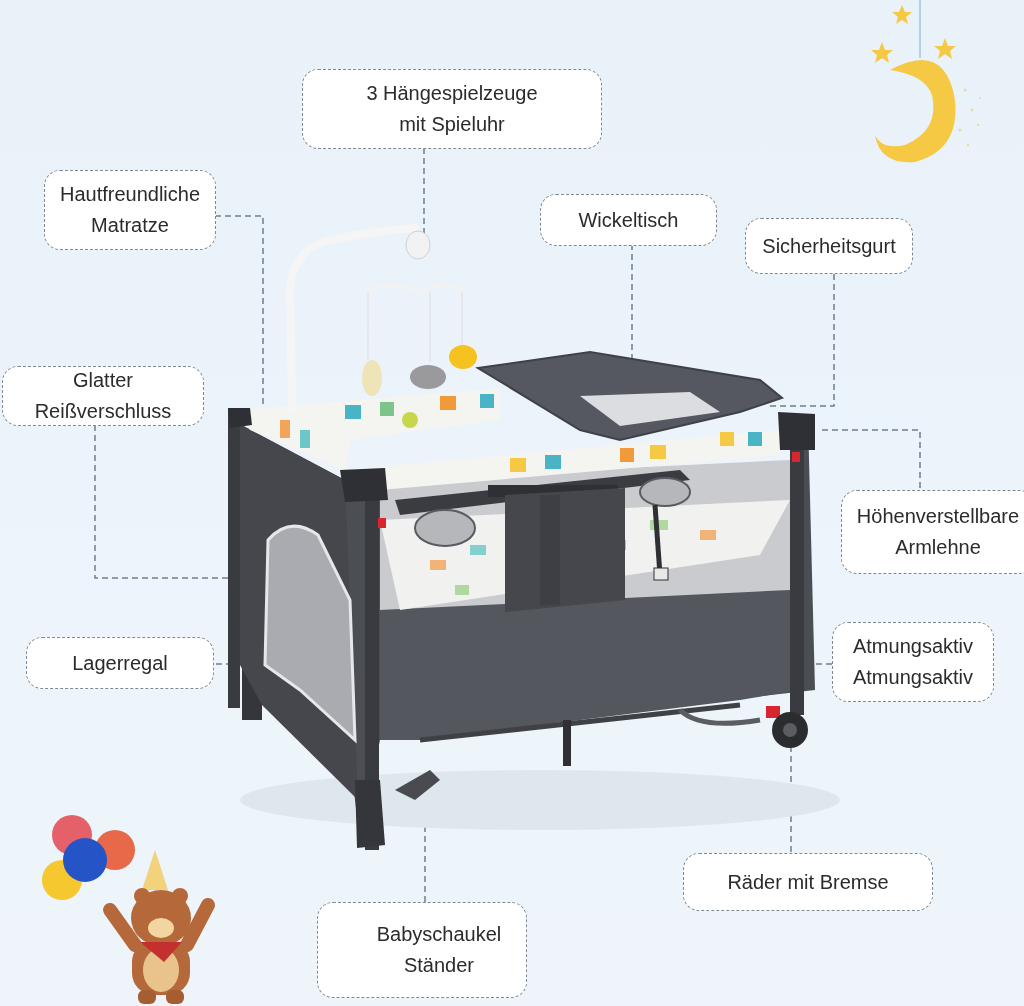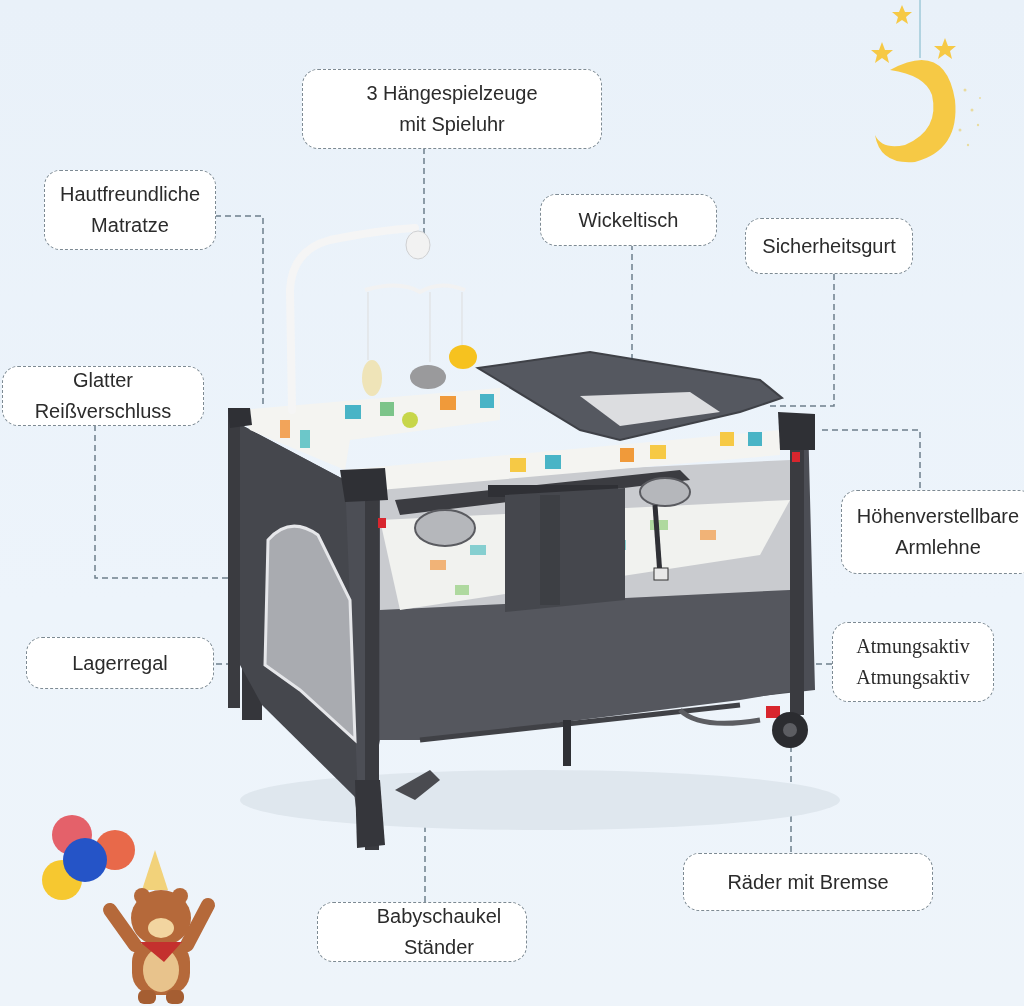--- a/index.html
+++ b/index.html
@@ -200,27 +200,27 @@
 
   <div class="label" style="left:830px;top:490px;width:194px;height:84px;margin-left:11px;">
     <span>Höhenverstellbare</span>
     <span>Armlehne</span>
   </div>
 
   <div class="label" style="left:26px;top:637px;width:188px;height:52px;">
     <span>Lagerregal</span>
   </div>
 
-  <div class="label" style="left:832px;top:622px;width:162px;height:80px;font-family:Liberation Serif, serif;">
+  <div class="label" style="left:832px;top:622px;width:162px;height:80px;">
     <span>Atmungsaktiv</span>
     <span>Atmungsaktiv</span>
   </div>
 
   <div class="label" style="left:683px;top:853px;width:250px;height:58px;">
     <span>Räder mit Bremse</span>
   </div>
 
-  <div class="label" style="left:317px;top:902px;width:210px;height:60px;padding-left:34px;">
+  <div class="label" style="left:317px;top:902px;width:210px;height:96px;padding-left:34px;">
     <span>Babyschaukel</span>
     <span>Ständer</span>
   </div>
 
 </div>
 
 </body></html>

